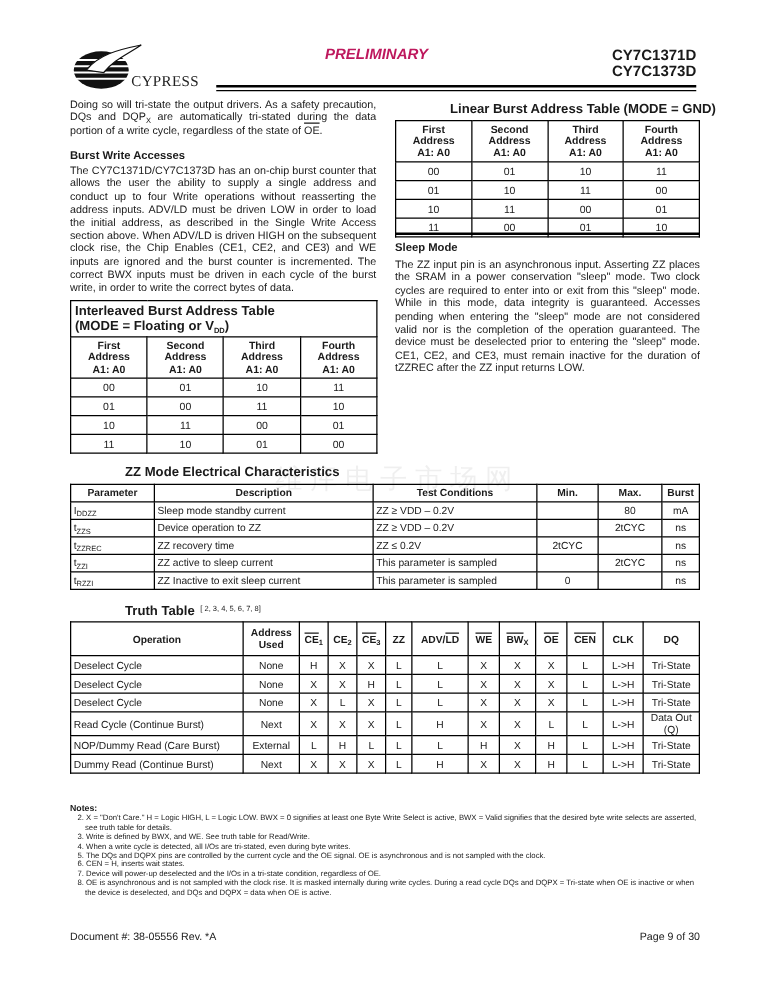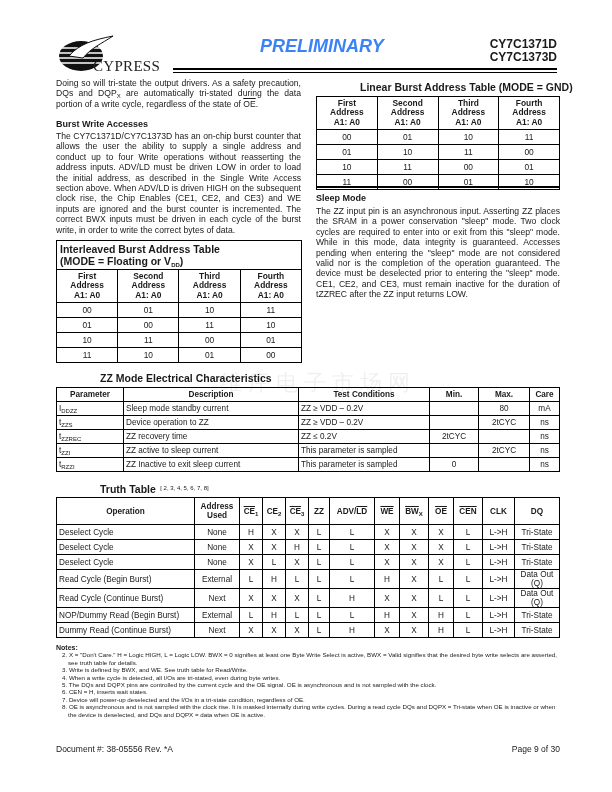--- a/index.html
+++ b/index.html
@@ -1,22 +1,22 @@
 <!DOCTYPE html>
 <html><head>
 <meta charset="utf-8">
 <style>
   html, body { margin: 0; padding: 0; background: #ffffff; }
   body { width: 612px; height: 792px; position: relative; overflow: hidden;
          font-family: "Liberation Sans", sans-serif; color: #1a1a1a; }
   .abs { position: absolute; }
   .logo { left: 55px; top: 34px; width: 120px; height: 42px; }
-  .logo-text { position: absolute; left: 38px; top: 24px; font-family: "Liberation Serif", serif;
-               font-size: 15px; letter-spacing: 0.3px; color: #222; }
-  .prelim { left: 260px; top: 36px; color: #3b82f6; font-weight: bold; font-style: italic; font-size: 18px; }
+  .logo-text { position: absolute; left: 50px; top: 24px; font-family: "Liberation Serif", serif;
+               font-size: 12px; letter-spacing: 0.3px; color: #222; }
+  .prelim { left: 260px; top: 36px; color: #be185d; font-weight: bold; font-style: italic; font-size: 12px; }
   .partnos { right: 55px; top: 38px; text-align: right; font-weight: bold; font-size: 12px; line-height: 13px; }
   .rule1 { left: 173px; top: 68px; width: 384px; height: 2px; background: #000; }
   .rule2 { left: 173px; top: 72px; width: 384px; height: 1px; background: #000; }
 
   .para { font-size: 8.6px; line-height: 10.4px; text-align: justify; }
   .h-small { font-size: 9px; font-weight: bold; }
   .col-left { left: 56px; width: 245px; }
   .col-right { left: 316px; width: 244px; }
   .ov { text-decoration: overline; }
   sub { font-size: 6px; vertical-align: -2px; line-height: 0; }
@@ -162,21 +162,21 @@
 <div class="abs h-sec" style="left:56px; top:372px;">ZZ Mode Electrical Characteristics</div>
 <div class="abs" style="left:56px; top:387px;">
   <table class="zz" style="width:504px;">
     <tbody>
         <tr>
       <th style="width:62px;">Parameter</th>
       <th style="width:170px;">Description</th>
       <th style="width:126px;">Test Conditions</th>
       <th style="width:44px;">Min.</th>
       <th style="width:46px;margin-left:24px;">Max.</th>
-      <th>Care</th>
+      <th>Burst</th>
     </tr>
     <tr>
       <td>I<sub>DDZZ</sub></td>
       <td>Sleep mode standby current</td>
       <td>ZZ ≥ VDD – 0.2V</td>
       <td class="c"></td>
       <td class="c">80</td>
       <td class="c">mA</td>
     </tr>
     <tr>
@@ -276,51 +276,36 @@
           <td>L</td>
           <td>L</td>
           <td>X</td>
           <td>X</td>
           <td>X</td>
           <td>L</td>
           <td>L-&gt;H</td>
           <td>Tri-State</td>
         </tr>
     <tr>
-          <td class="l">Read Cycle (Begin Burst)</td>
-          <td>External</td>
-          <td>L</td>
-          <td>H</td>
-          <td>L</td>
-          <td>L</td>
-          <td>L</td>
-          <td>H</td>
-          <td>X</td>
-          <td>L</td>
-          <td>L</td>
-          <td>L-&gt;H</td>
-          <td>Data Out (Q)</td>
-        </tr>
-    <tr>
           <td class="l">Read Cycle (Continue Burst)</td>
           <td>Next</td>
           <td>X</td>
           <td>X</td>
           <td>X</td>
           <td>L</td>
           <td>H</td>
           <td>X</td>
           <td>X</td>
           <td>L</td>
           <td>L</td>
           <td>L-&gt;H</td>
           <td>Data Out (Q)</td>
         </tr>
     <tr>
-          <td class="l">NOP/Dummy Read (Begin Burst)</td>
+          <td class="l">NOP/Dummy Read (Care Burst)</td>
           <td>External</td>
           <td>L</td>
           <td>H</td>
           <td>L</td>
           <td>L</td>
           <td>L</td>
           <td>H</td>
           <td>X</td>
           <td>H</td>
           <td>L</td>

